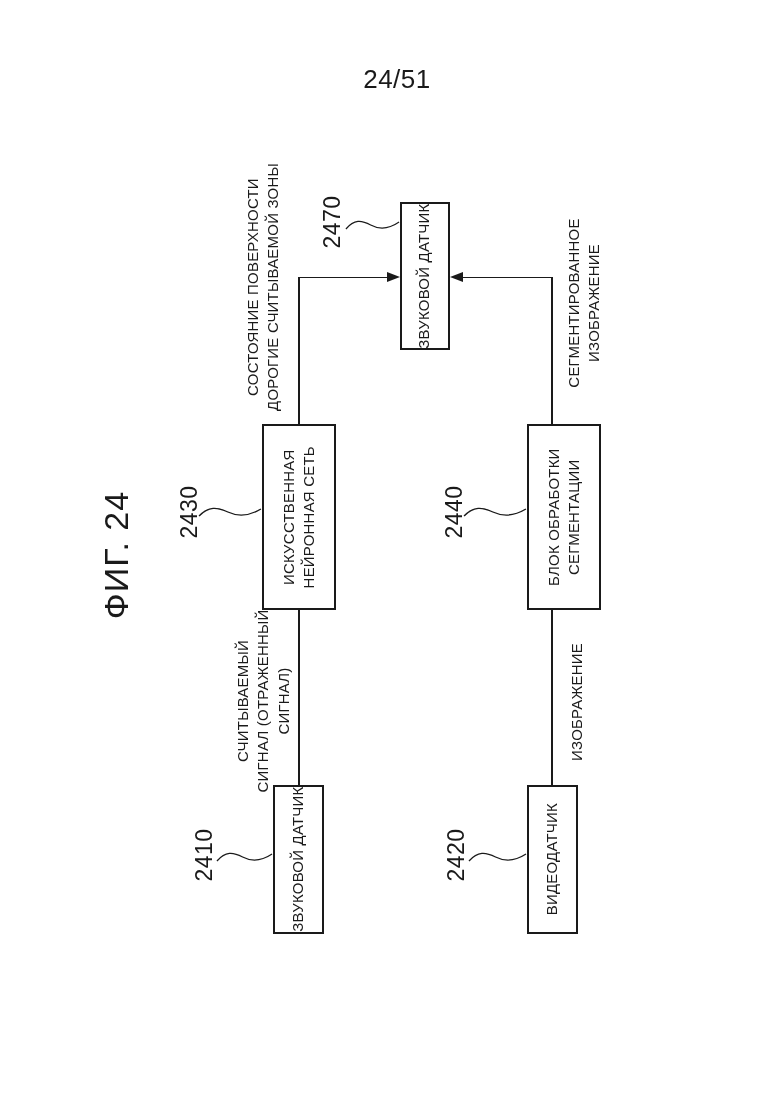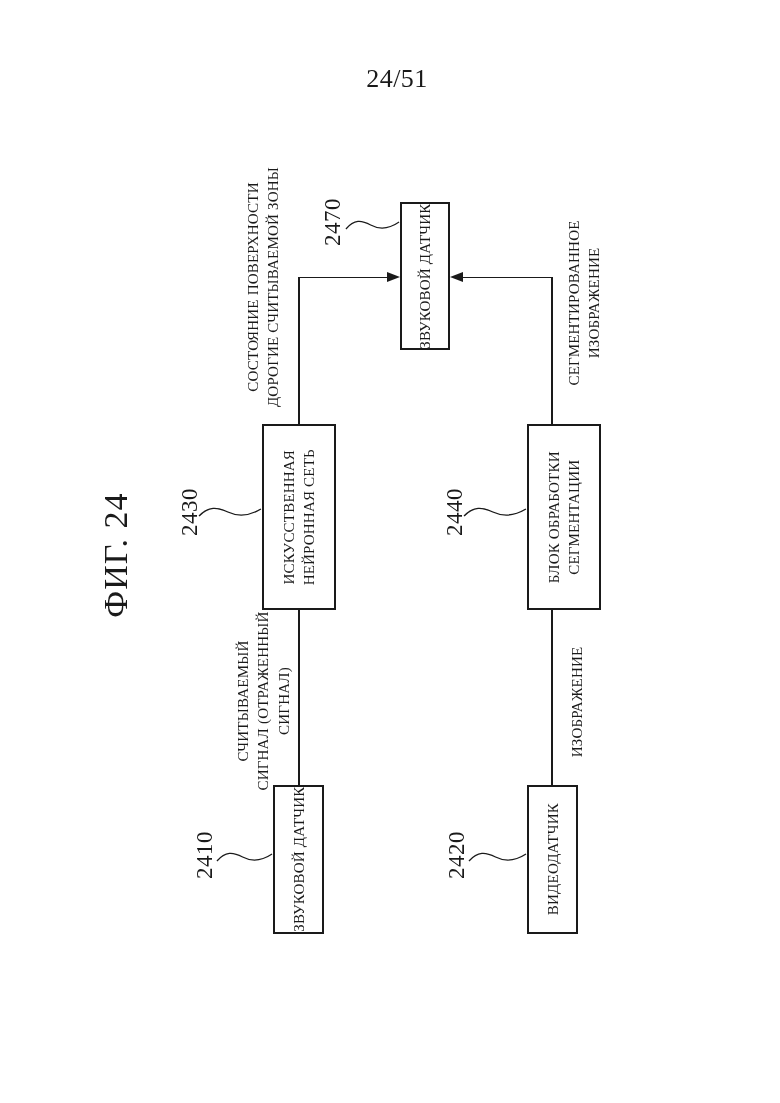--- a/index.html
+++ b/index.html
@@ -1,21 +1,21 @@
 <!DOCTYPE html>
 <html style="--ink: #1a1a1a; --paper: #ffffff;"><head>
 <meta charset="utf-8">
 <style>
   :root { --ink:#1a1a1a; --paper:#ffffff; }
   * { box-sizing: border-box; }
   html, body { margin:0; padding:0; background:var(--paper); }
   .page {
     position: relative; width: 780px; height: 1103px;
     background: var(--paper); overflow: hidden;
-    font-family: Liberation Serif, serif; color: var(--ink);
+    font-family: Liberation Sans, sans-serif; color: var(--ink);
   }
   
   .rot {
     position: absolute;
     transform: translate(-50%,-50%) rotate(-90deg);
     white-space: pre; text-align: center; line-height: 1.3;
   }
   .page-number {
     position: absolute; left: 297px; top: 64px; width: 200px;
     text-align: center; font-size: 26px; letter-spacing: 0.5px;

